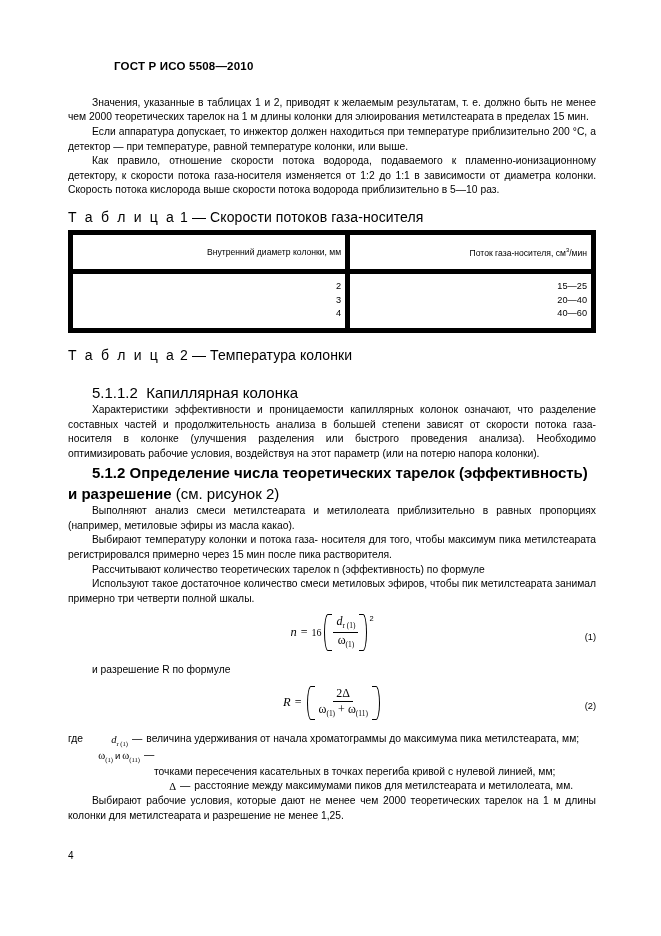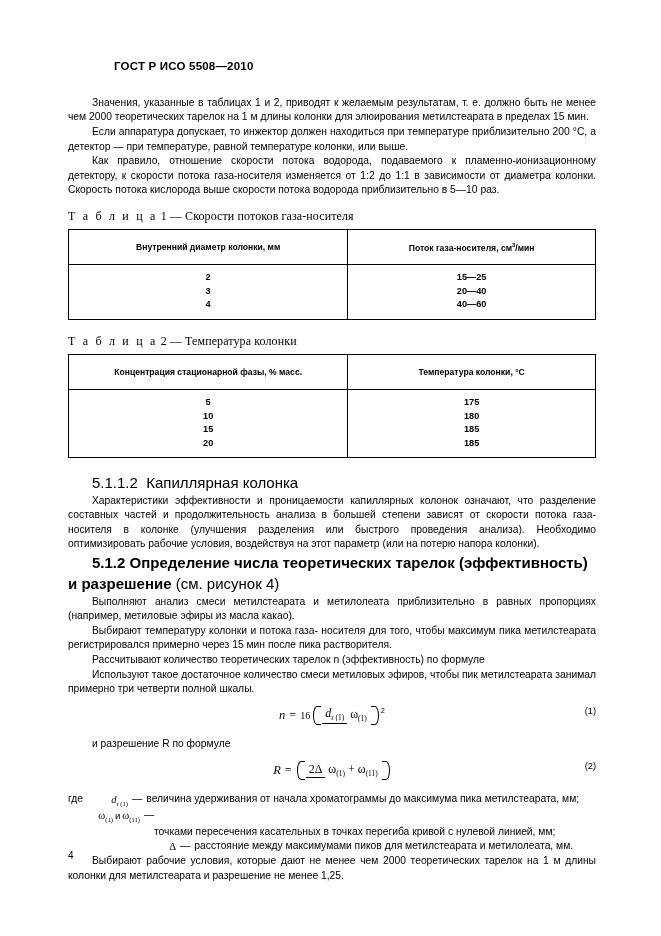--- a/index.html
+++ b/index.html
@@ -52,41 +52,40 @@
   .section-head {
     font-size: 15px;
     line-height: 1.42;
     text-indent: 24px;
     margin: 0;
   }
   .section-head b { font-weight: bold; }
 
   
   .tbl-caption {
-    font-size: 12px;
+    font-size: 14px;
     margin: 0 0 5px 0;
     letter-spacing: 0.1px;
-    font-family: Liberation Serif, serif;
   }
   .tbl-caption .tl {
     letter-spacing: 2.2px;
   }
 
   table.gost {
     border-collapse: collapse;
     width: 528px;
     table-layout: fixed;
     border: 1px solid #000;
   }
   table.gost td, table.gost th {
-    border: 1px solid #000000;
+    border: 5px solid #000000;
     padding: 0;
-    text-align: center;
+    text-align: right;
     vertical-align: middle;
-    font-weight: bold;
+    font-weight: normal;
   }
   table.gost th {
     font-size: 8.6px;
     height: 30px;
     padding: 2px 4px;
     border-bottom: 1.6px solid #000;
   }
   table.gost td.body {
     font-size: 9.2px;
     padding: 6px 4px 7px 4px;
@@ -141,21 +140,21 @@
     top: 0; bottom: 0;
     width: 7px;
     border: 1px solid #000;
     border-radius: 50%/50%;
   }
   .paren > .pl::before { border-right: none; left: 1px; border-top-right-radius:0; border-bottom-right-radius:0;}
   .paren > .pr::before { border-left: none; right: 1px; border-top-left-radius:0; border-bottom-left-radius:0;}
 
   .fraction {
     display: inline-flex;
-    flex-direction: row;
+    flex-direction: column;
     align-items: center;
     justify-content: flex-start;
     padding: 1px 3px;
     line-height: 1.12;
   }
   .fraction .num {
     padding: 0 3px 1px 3px;
     border-bottom: 1px solid #000;
     white-space: nowrap;
   }
@@ -265,54 +264,32 @@
     <div class="blockgap"></div>
     <div class="blockgap"></div>
 
     <div class="tbl-caption">
       <span class="tl">Т а б л и ц а</span>
       <span>2</span>
       <span>—</span>
       <span>Температура колонки</span>
     </div>
 
-    <table class="gost">
-      <colgroup>
-          <col class="c1">
-          <col class="c2">
-      </colgroup>
-        <tbody>
-          <tr>
-        <th>Концентрация стационарной фазы, % масс.</th>
-        <th>Температура колонки, °С</th>
-      </tr>
-      <tr>
-        <td class="body" style="white-space:pre-line">5
-10
-15
-20</td>
-        <td class="body" style="white-space:pre-line">175
-180
-185
-185</td>
-      </tr>
-    </tbody>
-      </table>
 
     <div class="blockgap"></div>
     <div class="blockgap"></div>
 
     <p class="section-head">
       <span>5.1.1.2</span>&nbsp;
       <span>Капиллярная колонка</span>
     </p>
     <p class="para">Характеристики эффективности и проницаемости капиллярных колонок означают, что разделение составных частей и продолжительность анализа в большей степени зависят от скорости потока газа-носителя в колонке (улучшения разделения или быстрого проведения анализа). Необходимо оптимизировать рабочие условия, воздействуя на этот параметр (или на потерю напора колонки).</p>
 
     <p class="section-head">
-      <b>5.1.2</b>&nbsp;<b>Определение числа теоретических тарелок (эффективность) и разрешение</b>&nbsp;<span>(см. рисунок 4)</span>
+      <b>5.1.2</b>&nbsp;<b>Определение числа теоретических тарелок (эффективность) и разрешение</b>&nbsp;<span>(см. рисунок 2)</span>
     </p>
 
     <p class="para">Выполняют анализ смеси метилстеарата и метилолеата приблизительно в равных пропорциях (например, метиловые эфиры из масла какао).</p>
     <p class="para">Выбирают температуру колонки и потока газа- носителя для того, чтобы максимум пика метилстеарата регистрировался примерно через 15 мин после пика растворителя.</p>
     <p class="para">Рассчитывают количество теоретических тарелок n (эффективность) по формуле</p>
     <p class="para">Используют такое достаточное количество смеси метиловых эфиров, чтобы пик метилстеарата занимал примерно три четверти полной шкалы.</p>
 
     <div style="height:8px"></div>
 
     <div class="formula-row">

